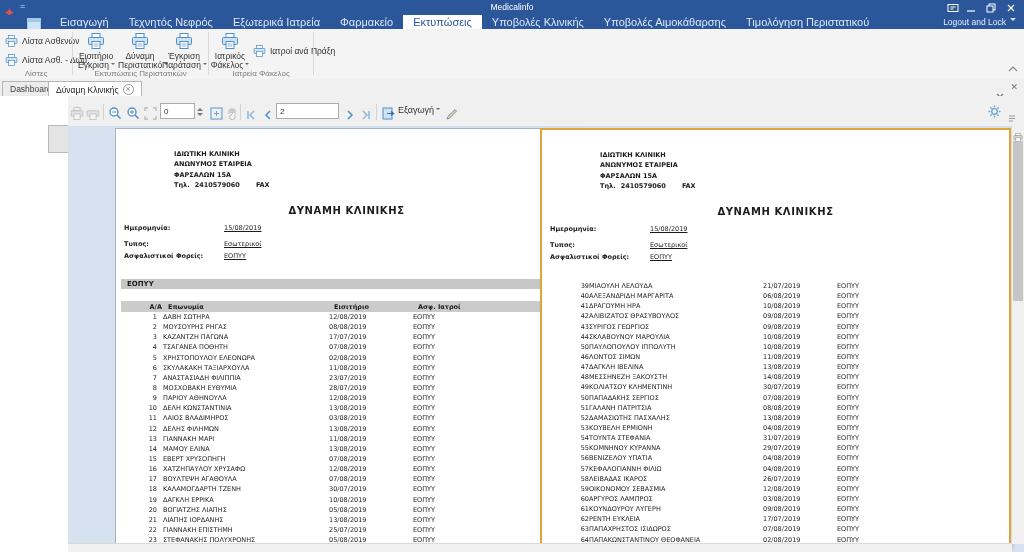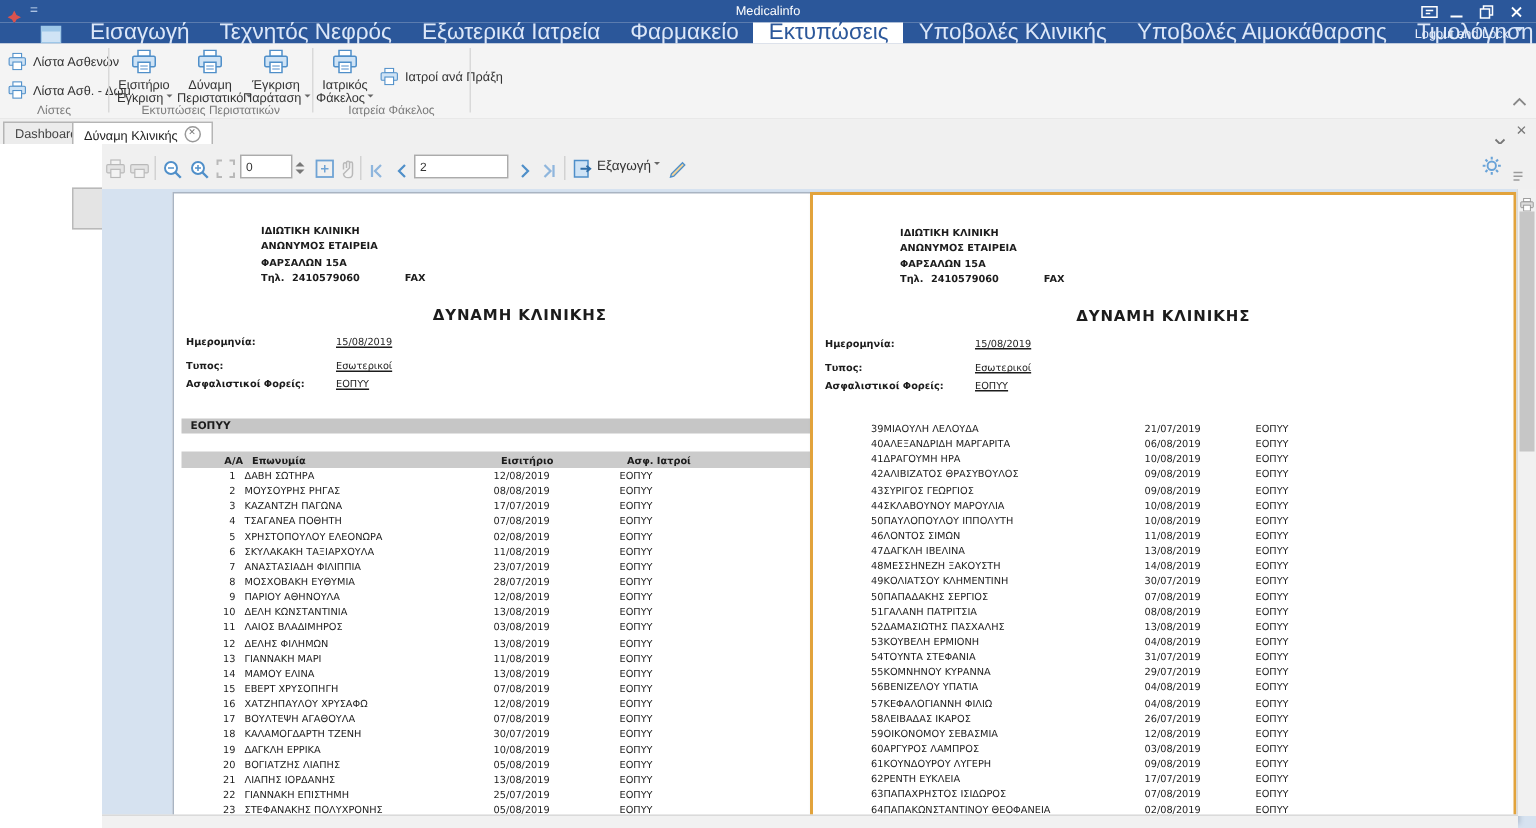--- a/index.html
+++ b/index.html
@@ -10,21 +10,21 @@
   #titlebar{position:absolute;left:0;top:0;width:1024px;height:15px;background:#2b579a;color:#fff;}
   #app-icon{position:absolute;left:5px;top:3px;}
   #qat-caret{position:absolute;left:20px;top:1px;font-size:9px;color:#cfe0f5;}
   #win-title{position:absolute;left:0;right:0;top:0;text-align:center;font-size:8.5px;line-height:15px;color:#fff;}
   .winbtn{position:absolute;top:0;height:15px;width:18px;display:flex;align-items:center;justify-content:center;}
   #btn-ribbonopts{right:62px;}#btn-min{right:44px;}#btn-restore{right:24px;}#btn-close{right:4px;}
   
   #menubar{position:absolute;left:0;top:15px;width:1024px;height:14px;background:#2b579a;}
   #file-icon{position:absolute;left:27px;top:1px;}
   #menu-tabs{position:absolute;left:50px;top:0;height:14px;display:flex;}
-  .mtab{height:14px;line-height:14px;padding:0 10px;font-size:15px;color:#dce7f8;white-space:nowrap;}
+  .mtab{height:14px;line-height:14px;padding:0 10px;font-size:11px;color:#dce7f8;white-space:nowrap;}
   .mtab.sel{background:#fff;color:#2b579a;}
   #logout{position:absolute;right:8px;top:0;height:14px;line-height:14px;font-size:8.5px;color:#e8eefb;}
   .caret-w{display:inline-block;width:0;height:0;border:3px solid transparent;border-top-color:#cfe0f5;margin-left:4px;vertical-align:1px;}
   
   #ribbon{position:absolute;left:0;top:29px;width:1024px;height:50px;background:#f4f4f4;border-bottom:1px solid #cdcdcd;}
   .rgroup{position:absolute;top:0;height:50px;}
   .glabel{position:absolute;bottom:1px;left:0;right:0;text-align:center;font-size:8px;color:#7a7a7a;}
   .rsep{position:absolute;top:3px;height:43px;width:1px;background:#d9d9d9;}
   .sbtn{position:absolute;display:flex;align-items:center;gap:4px;font-size:8.5px;color:#333;white-space:nowrap;}
   .bbtn{position:absolute;top:2px;width:44px;height:40px;text-align:center;font-size:8.5px;color:#333;}
@@ -61,21 +61,21 @@
   #page1{left:47px;width:420px;}
   #page2{left:472px;width:426px;border:2px solid #e2a33c;}
   #vscroll{position:absolute;right:0;top:0;width:12px;bottom:8px;background:#f1f1f1;border-left:1px solid #dadada;}
   #vthumb{position:absolute;left:1px;right:1px;top:15px;height:160px;background:#c6c6c6;}
   #vscroll-printer{position:absolute;right:1px;top:2px;}
   #hscroll{position:absolute;left:0;right:12px;bottom:0;height:8px;background:#f1f1f1;border-top:1px solid #dadada;}
   
   .page{font-family:"DejaVu Sans",sans-serif;color:#1c1c1c;padding-left:41px;}
   .company{position:absolute;left:58px;top:20px;font-size:6.5px;font-weight:bold;line-height:10.3px;white-space:nowrap;}
   .phv{margin-left:5px;}
-  .fax{margin-left:30px;}
+  .fax{margin-left:16px;}
   .rtitle{position:absolute;left:0;right:0;top:76px;text-align:center;font-size:10px;font-weight:bold;letter-spacing:.6px;}
   .meta-row{position:absolute;left:8px;right:0;font-size:6.5px;}
   .m0{top:95px;}.m1{top:111px;}.m2{top:123px;}
   .meta-row b{font-weight:bold;}
   .mval{position:absolute;left:100px;font-weight:normal;text-decoration:underline;}
   .secband{position:absolute;left:5px;right:0;top:150px;height:10px;line-height:10px;background:#c6c6c6;font-size:7px;font-weight:bold;padding-left:6px;}
   .colband{position:absolute;left:5px;right:0;top:172px;height:11px;line-height:11px;background:#cbcbcb;font-size:6.5px;font-weight:bold;}
   .rows{position:absolute;left:0;right:0;}
   .p1{top:183px;}
   .p2{top:151px;}

